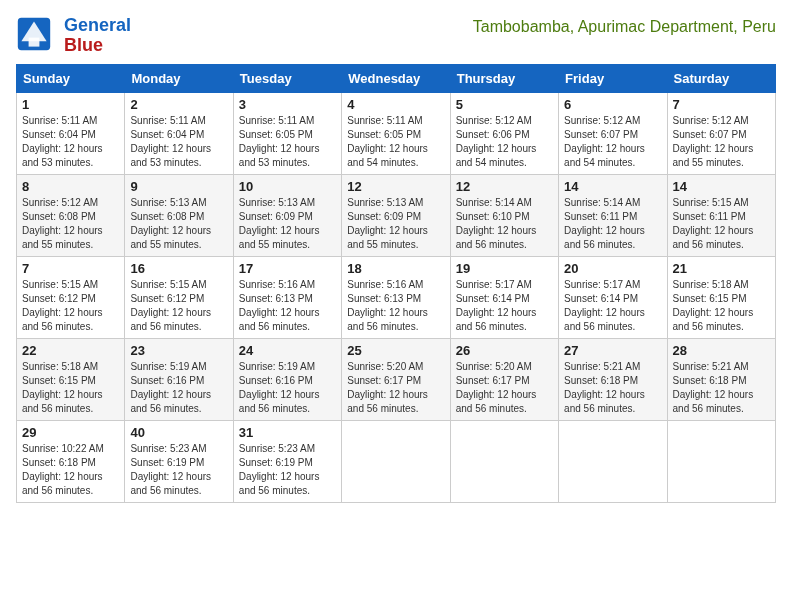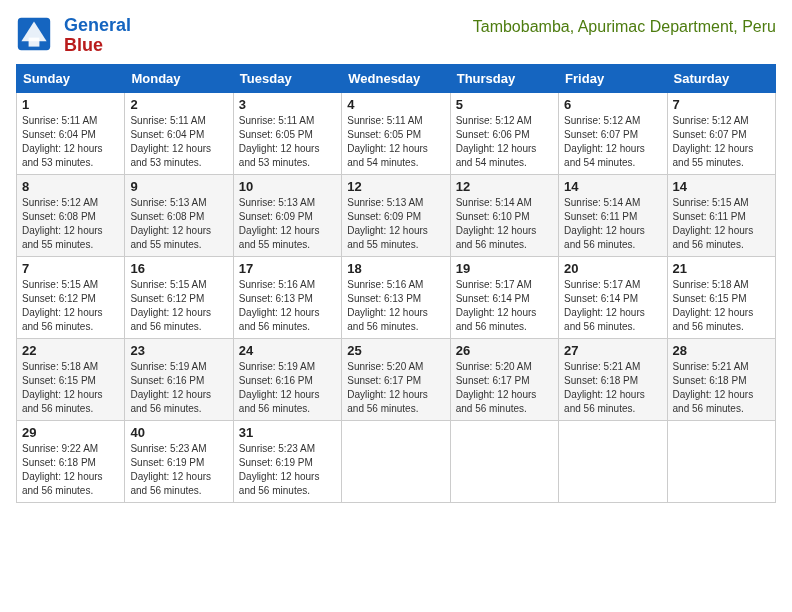--- a/index.html
+++ b/index.html
@@ -351,21 +351,21 @@
           <span>Sunrise: 5:21 AM</span><br>
           <span>Sunset: 6:18 PM</span><br>
           <span>Daylight: 12 hours and 56 minutes.</span>
         </div>
       </td>
       </tr>
       <tr>
         <td>
         <span class="day-num">29</span>
         <div class="day-info">
-          <span>Sunrise: 9:22 AM</span><br>
+          <span>Sunrise: 10:22 AM</span><br>
           <span>Sunset: 6:18 PM</span><br>
           <span>Daylight: 12 hours and 56 minutes.</span>
         </div>
       </td>
         <td>
         <span class="day-num">40</span>
         <div class="day-info">
           <span>Sunrise: 5:23 AM</span><br>
           <span>Sunset: 6:19 PM</span><br>
           <span>Daylight: 12 hours and 56 minutes.</span>

